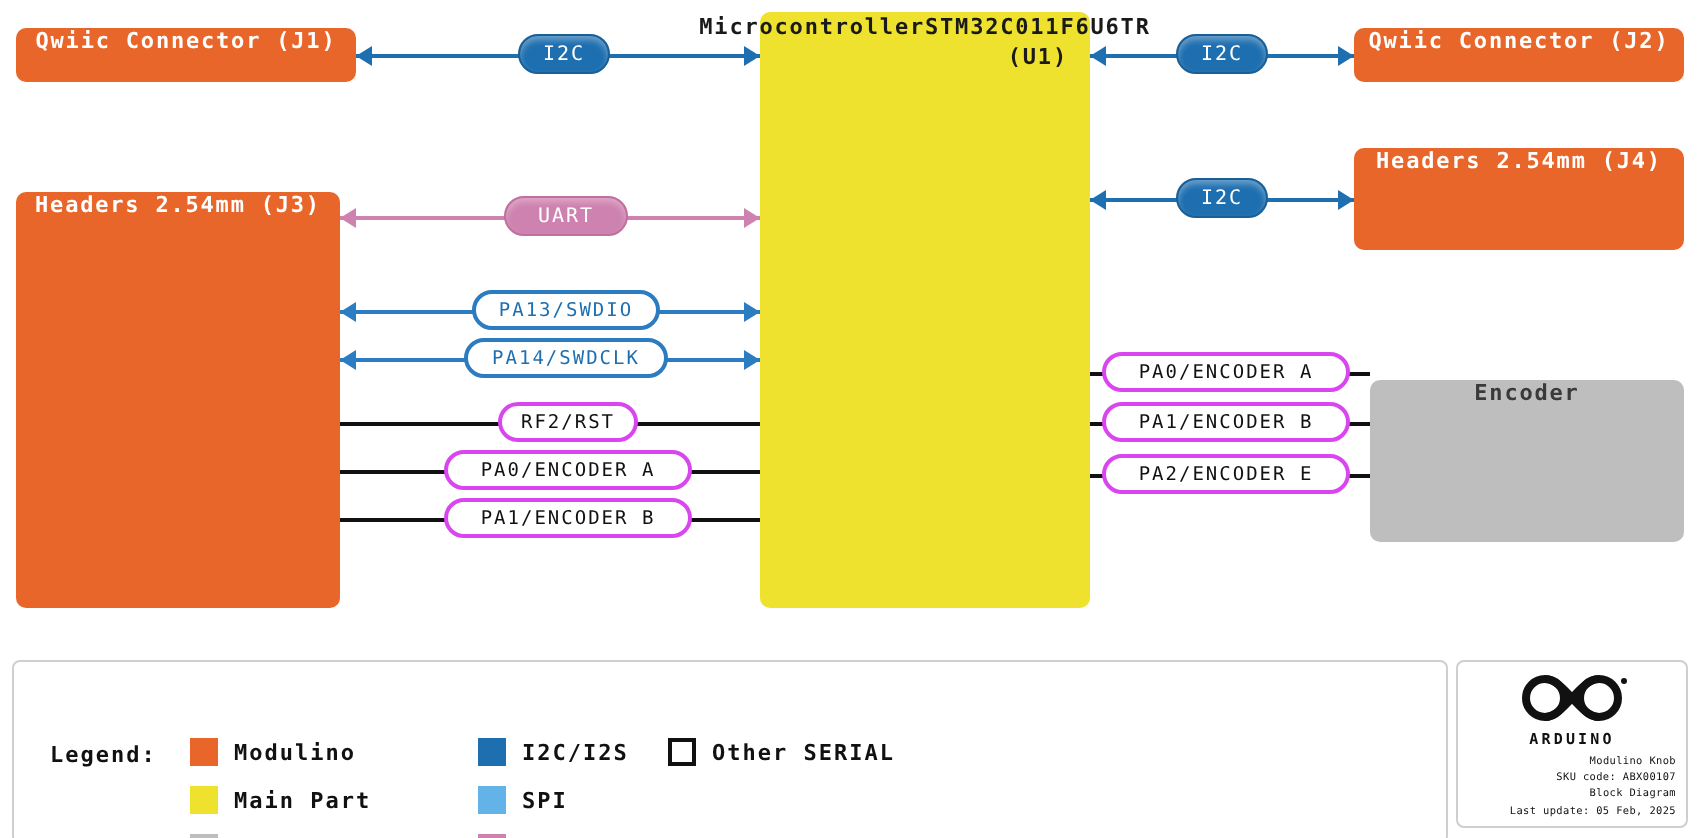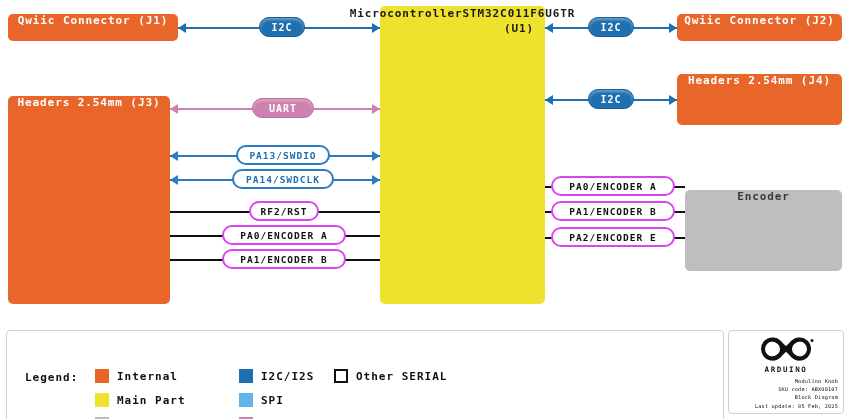--- a/index.html
+++ b/index.html
@@ -48,21 +48,21 @@
     border-top-width: 2px;
     border-top-style: solid;
   }
   .pill {
     position: absolute;
     box-sizing: border-box;
     border-radius: 999px;
     display: flex;
     align-items: center;
     justify-content: center;
-    font-weight: bold;
+    font-weight: normal;
     letter-spacing: 1px;
     white-space: nowrap;
   }
   .pill-i2c {
     background: #1E6FB0;
     color: #ffffff;
     border: 1px solid #1b5f97;
     box-shadow: inset 0 2px 3px rgba(255,255,255,0.35);
   }
   .pill-uart {
@@ -286,21 +286,21 @@
 
   <div class="pill pill-serial" style="left:551px; top:227px; width:124px; height:20px; font-size:9.5px;">
     <span>PA2/ENCODER E</span>
   </div>
 
   <div id="legend-box">
     <div class="legend-title">Legend:</div>
 
     <div class="lg-item" style="left:88px; top:38px;">
       <span class="lg-sw" style="background:#E8662A;"></span>
-      <span class="lg-lb">Internal</span>
+      <span class="lg-lb">Modulino</span>
     </div>
 
     <div class="lg-item" style="left:88px; top:62px;">
       <span class="lg-sw" style="background:#EFE22F;"></span>
       <span class="lg-lb">Main Part</span>
     </div>
 
     <div class="lg-item" style="left:88px; top:86px;">
       <span class="lg-sw" style="background:#BEBEBE;"></span>
       <span class="lg-lb">Internal Part</span>

